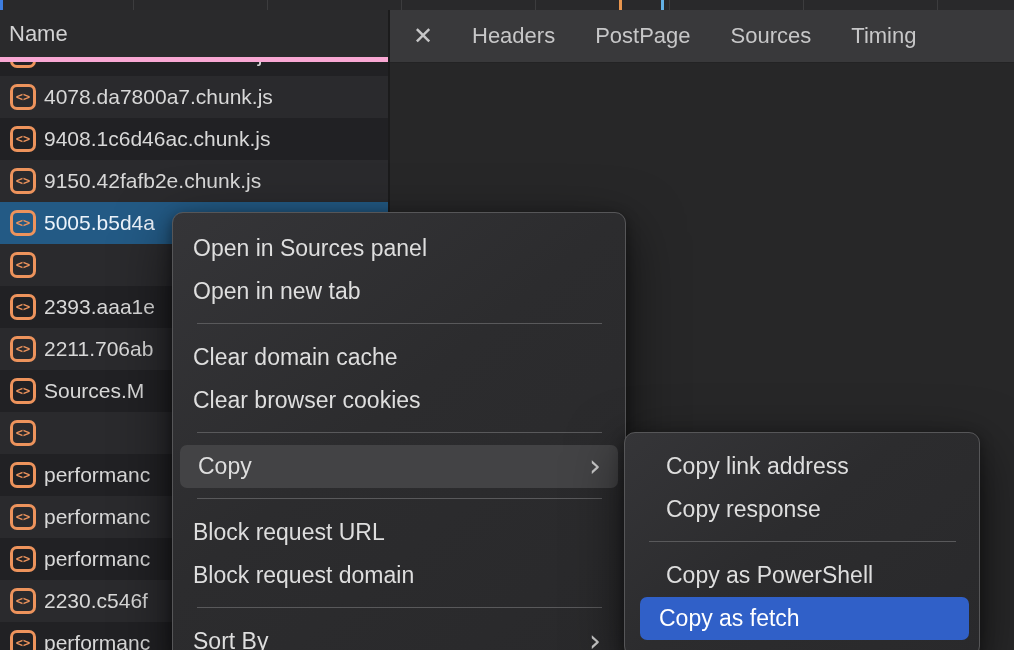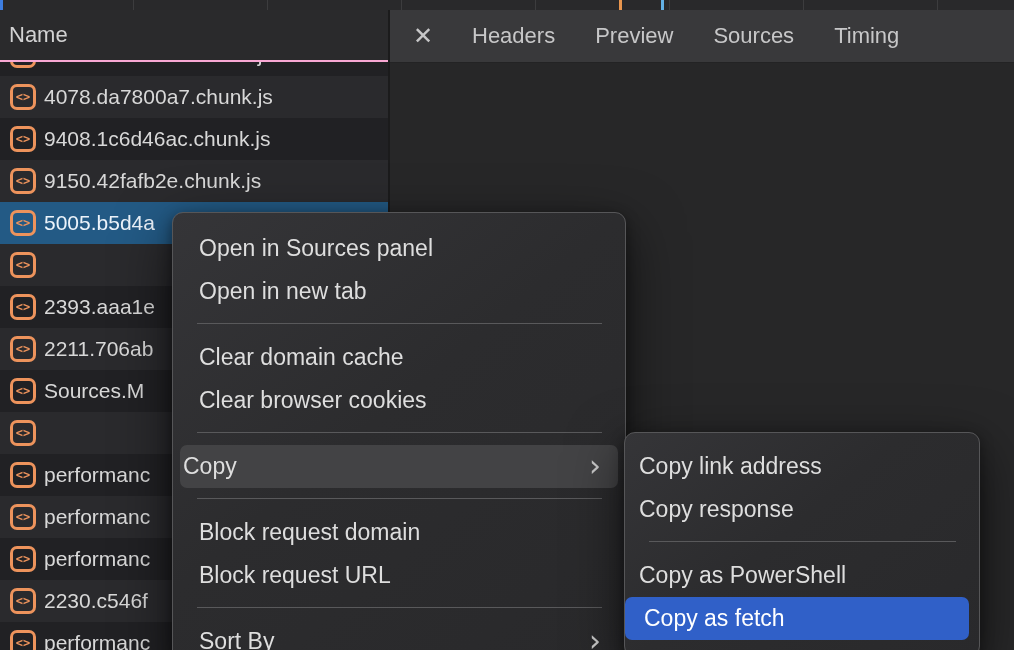--- a/index.html
+++ b/index.html
@@ -21,21 +21,21 @@
   .ov-marker.orange { left:619px; background:#e8954e; }
   .ov-marker.cyan   { left:661px; background:#63b1e6; }
 
   
   .left-panel {
     position:absolute; left:0; top:10px; width:388px; height:640px;
     background:#212124; overflow:hidden;
   }
   .col-header {
     position:absolute; left:0; top:0; width:100%; height:52px;
-    background:#2a2a2c; border-bottom:2px solid #f9a8d4; box-sizing:border-box;
+    background:#2a2a2c; border-bottom:5px solid #f9a8d4; box-sizing:border-box;
     display:flex; align-items:center; padding-left:9px;
     font-size:22px; color:#d2d2d3; z-index:5;
   }
   .file-list { position:absolute; left:0; top:24px; width:100%; }
   .row { height:42px; display:flex; align-items:center; background:#212124; }
   .row.alt { background:#2a2a2d; }
   .row.selected { background:#235a85; color:#ecf3fa; }
   .file-icon {
     flex:0 0 auto; width:26px; height:26px; margin:0 8px 0 10px;
     border:3px solid #ed935c; border-radius:7px; box-sizing:border-box;
@@ -63,34 +63,34 @@
   
   .context-menu, .submenu {
     position:absolute; box-sizing:border-box; border-radius:11px;
     background:linear-gradient(140deg, #353538 0%, #2c2c2e 45%, #29292b 100%);
     border:1px solid #565658;
     box-shadow:0 18px 55px rgba(0,0,0,0.58), 0 4px 14px rgba(0,0,0,0.42);
   }
   .context-menu { left:172px; top:212px; width:454px; padding:14px 0 10px; z-index:50; }
   .submenu      { left:624px; top:432px; width:356px; padding:12px 0 16px; z-index:60; }
   .menu-item {
-    height:43px; line-height:43px; padding-left:26px; font-size:23px;
+    height:43px; line-height:43px; padding-left:20px; font-size:23px;
     color:#dedede; position:relative; white-space:nowrap;
   }
-  .submenu .menu-item { padding-left:14px; }
+  .submenu .menu-item { padding-left:41px; }
   .menu-item .chev {
     position:absolute; right:24px; top:-1px; font-size:30px; color:#c9c9c9;
     font-family:"DejaVu Sans", sans-serif;
   }
   .menu-item.highlight {
-    margin:0 7px; padding-left:3px; background:#434345; border-radius:7px;
+    margin:0 7px; padding-left:18px; background:#434345; border-radius:7px;
   }
   .menu-item.highlight .chev { right:17px; }
   .menu-item.selected-blue {
-    margin:0 10px 0 0; padding-left:19px; background:#3060c8; color:#ffffff;
+    margin:0 10px 0 15px; padding-left:19px; background:#3060c8; color:#ffffff;
     border-radius:7px;
   }
   .menu-sep { height:1px; background:#59595b; margin:10px 23px 12px 24px; }
 </style>
 </head>
 <body>
 
 <div class="overview-strip">
   <div class="ov-marker start"></div>
   <div class="ov-marker orange"></div>
@@ -161,41 +161,41 @@
   <div class="col-header">
     <span>Name</span>
   </div>
 </div>
 
 <div class="right-panel">
   <div class="tab-bar">
     <div class="close-btn">✕</div>
     <div class="tabs">
       <div class="tab">Headers</div>
-      <div class="tab">Preview</div>
+      <div class="tab">PostPage</div>
       <div class="tab">Sources</div>
       <div class="tab">Timing</div>
     </div>
   </div>
 </div>
 
 <div class="context-menu">
   <div class="menu-item">Open in Sources panel</div>
   <div class="menu-item">Open in new tab</div>
   <div class="menu-sep"></div>
   <div class="menu-item">Clear domain cache</div>
   <div class="menu-item">Clear browser cookies</div>
   <div class="menu-sep"></div>
   <div class="menu-item highlight">
     <span>Copy</span>
     <span class="chev">›</span>
   </div>
   <div class="menu-sep"></div>
+  <div class="menu-item">Block request URL</div>
   <div class="menu-item">Block request domain</div>
-  <div class="menu-item">Block request URL</div>
   <div class="menu-sep"></div>
   <div class="menu-item">
     <span>Sort By</span>
     <span class="chev">›</span>
   </div>
 </div>
 
 <div class="submenu">
   <div class="menu-item">Copy link address</div>
   <div class="menu-item">Copy response</div>

